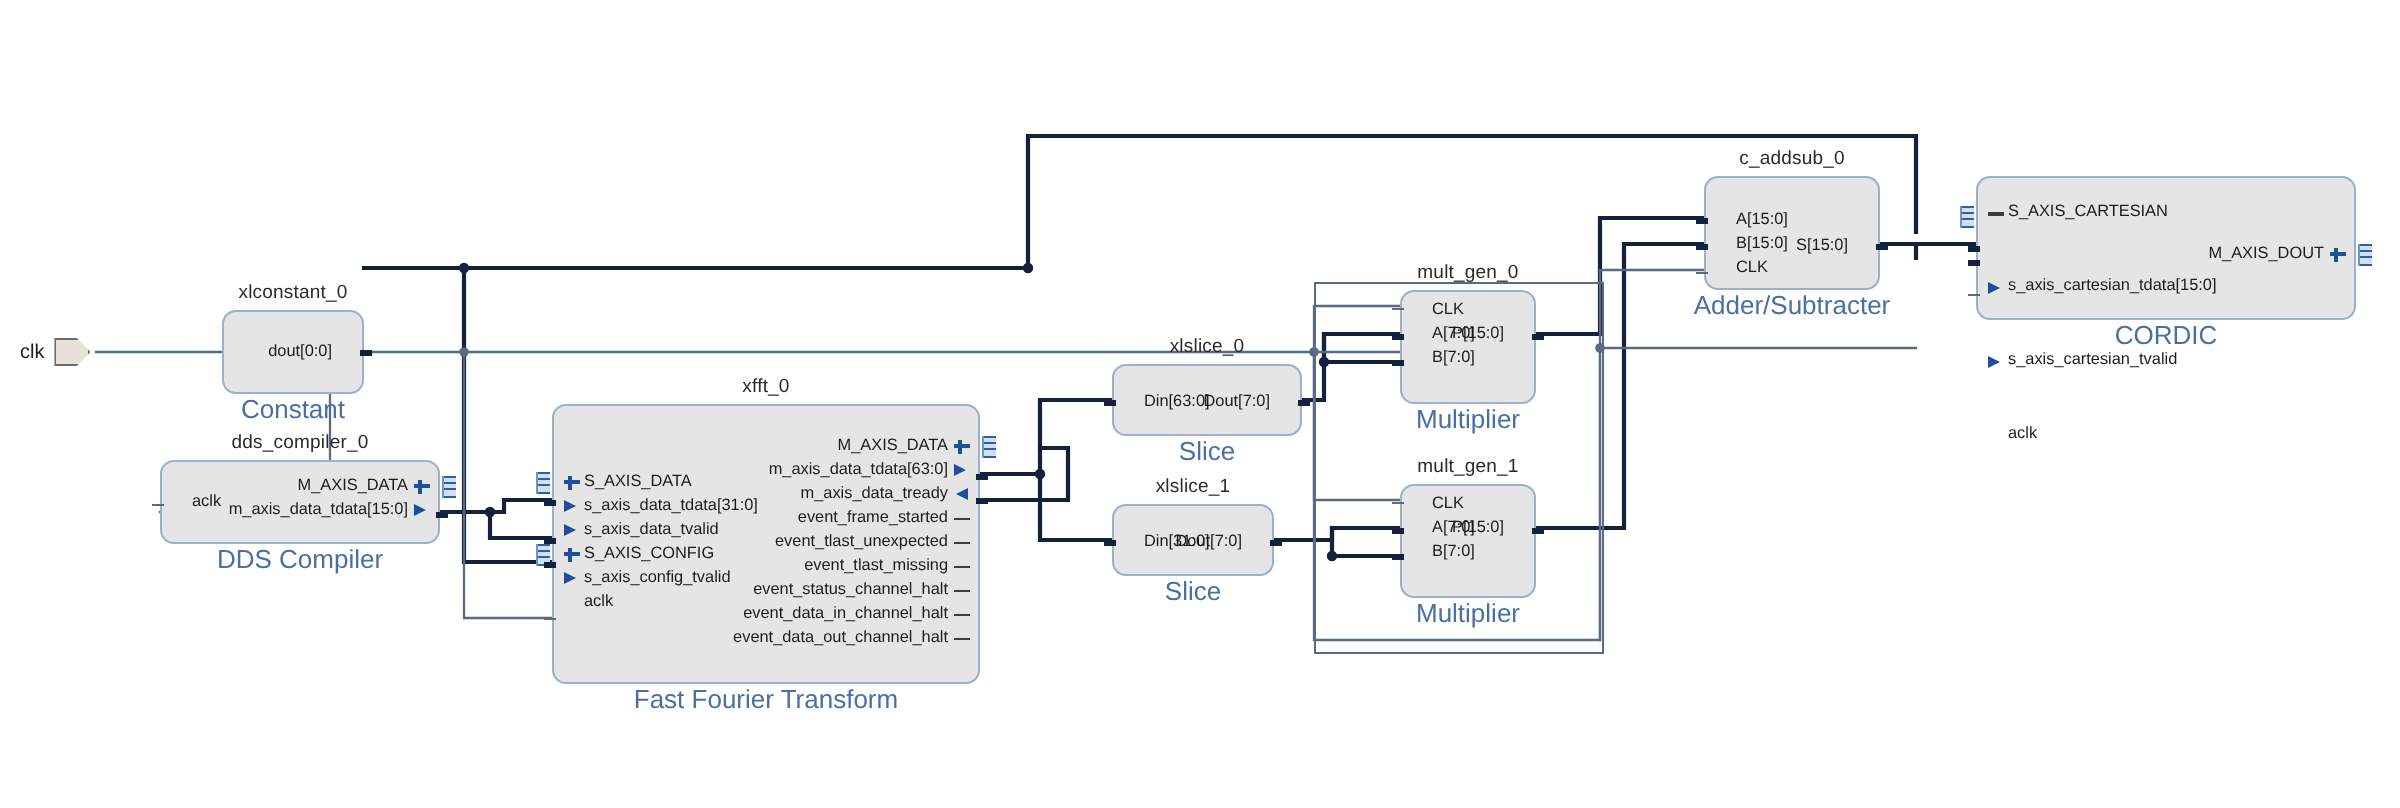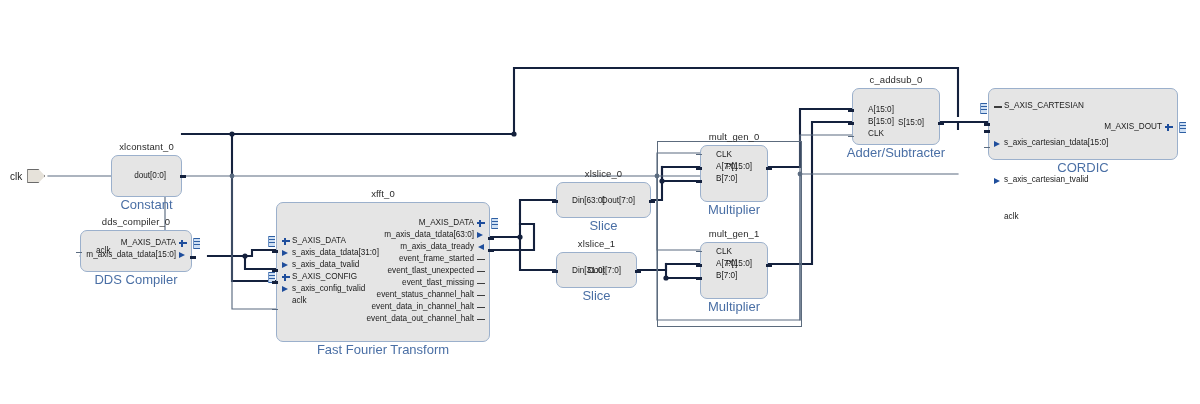--- a/index.html
+++ b/index.html
@@ -264,21 +264,21 @@
     <div class="pins right" style="padding-top:14px;">
       <div class="pin">
         <span class="mk mk-none"></span>
         <span class="pin-label">dout[0:0]</span>
       </div>
     </div>
     <div class="nub r" style="top:19px;"></div>
     <div class="block-caption">Constant</div>
   </div>
 
-  <div class="block" style="left:80px; top:230px; width:112px; height:42px;">
+  <div class="block" style="left:80px; top:230px; width:140px; height:42px;">
     <div class="block-title">dds_compiler_0</div>
 
     <div class="pins left" style="padding-top:14px;">
       <div class="pin">
         <span class="mk mk-none"></span>
         <span class="pin-label">aclk</span>
       </div>
     </div>
     <div class="nub l thin" style="top:21px;"></div>
 

